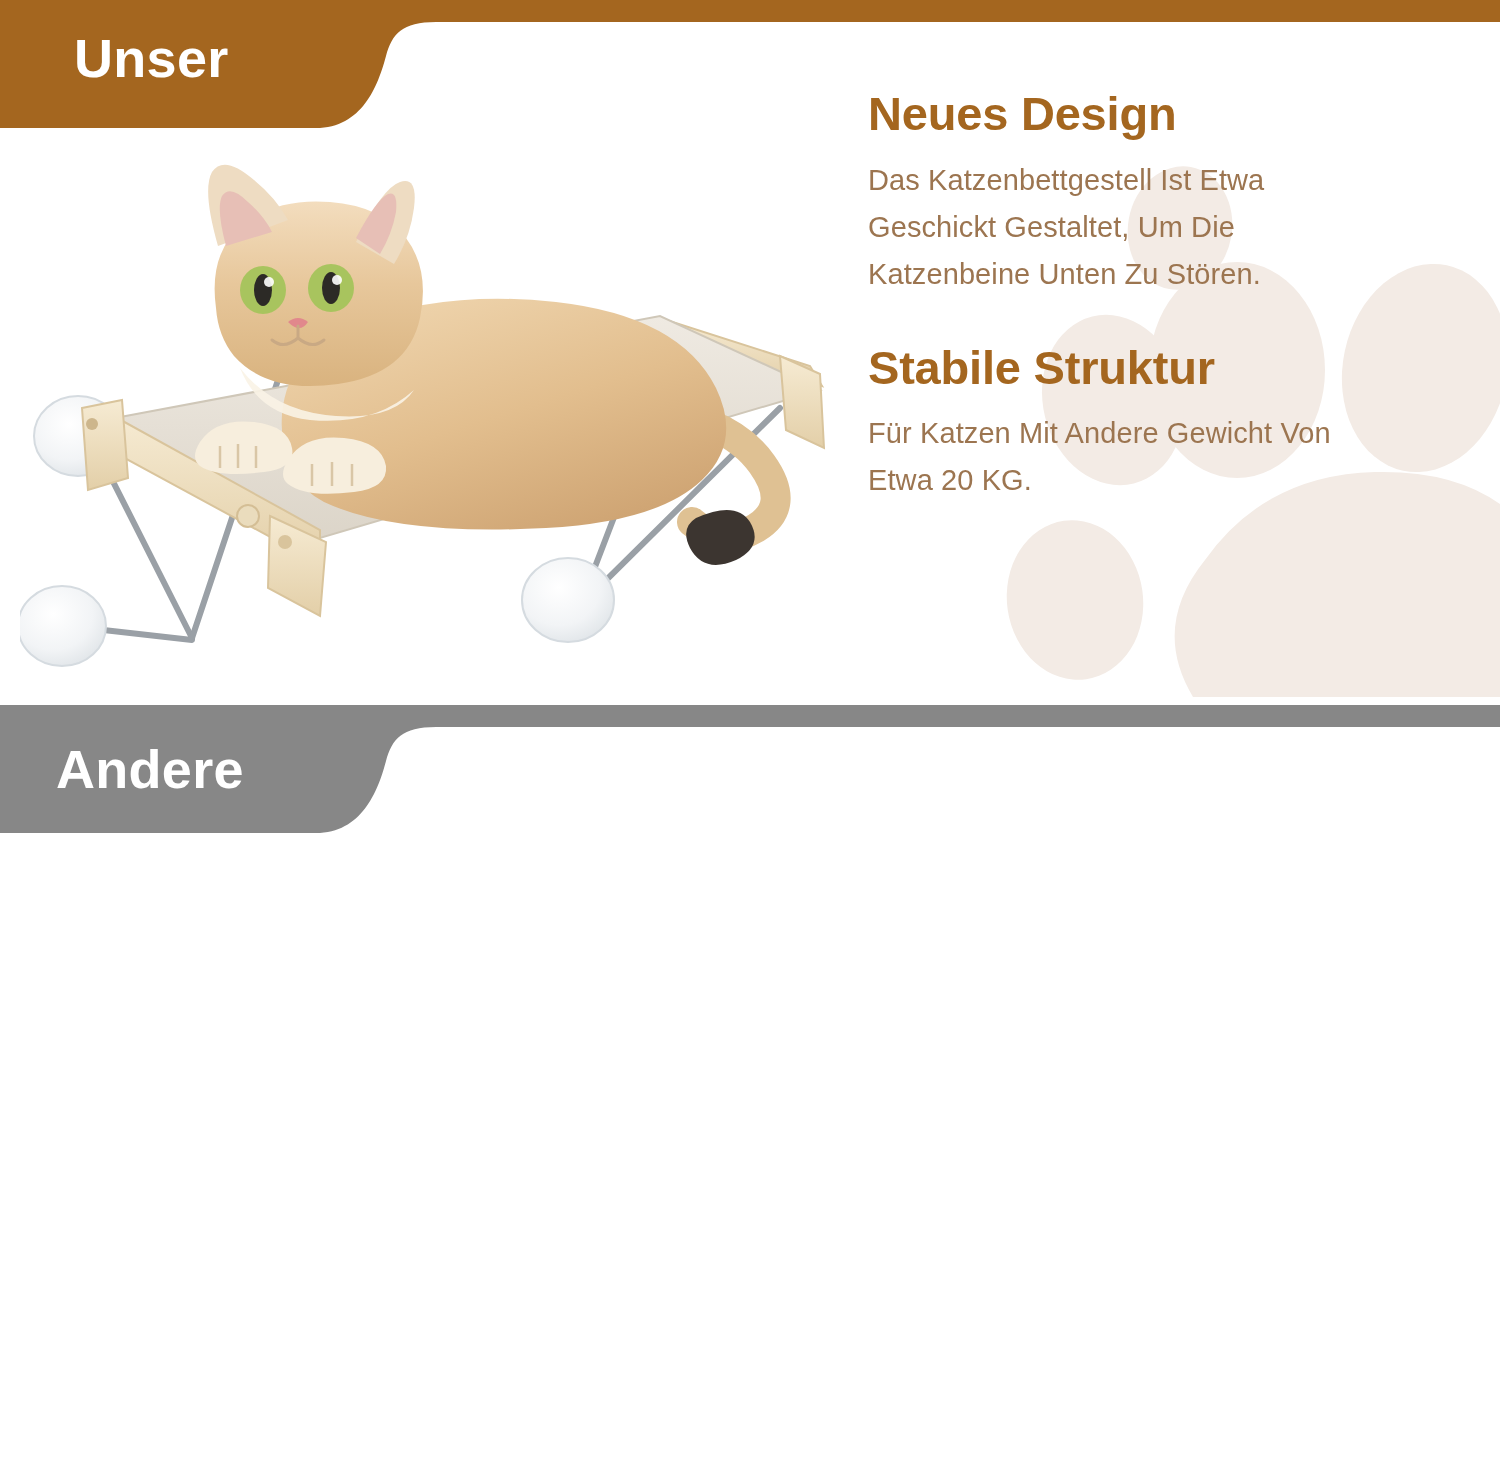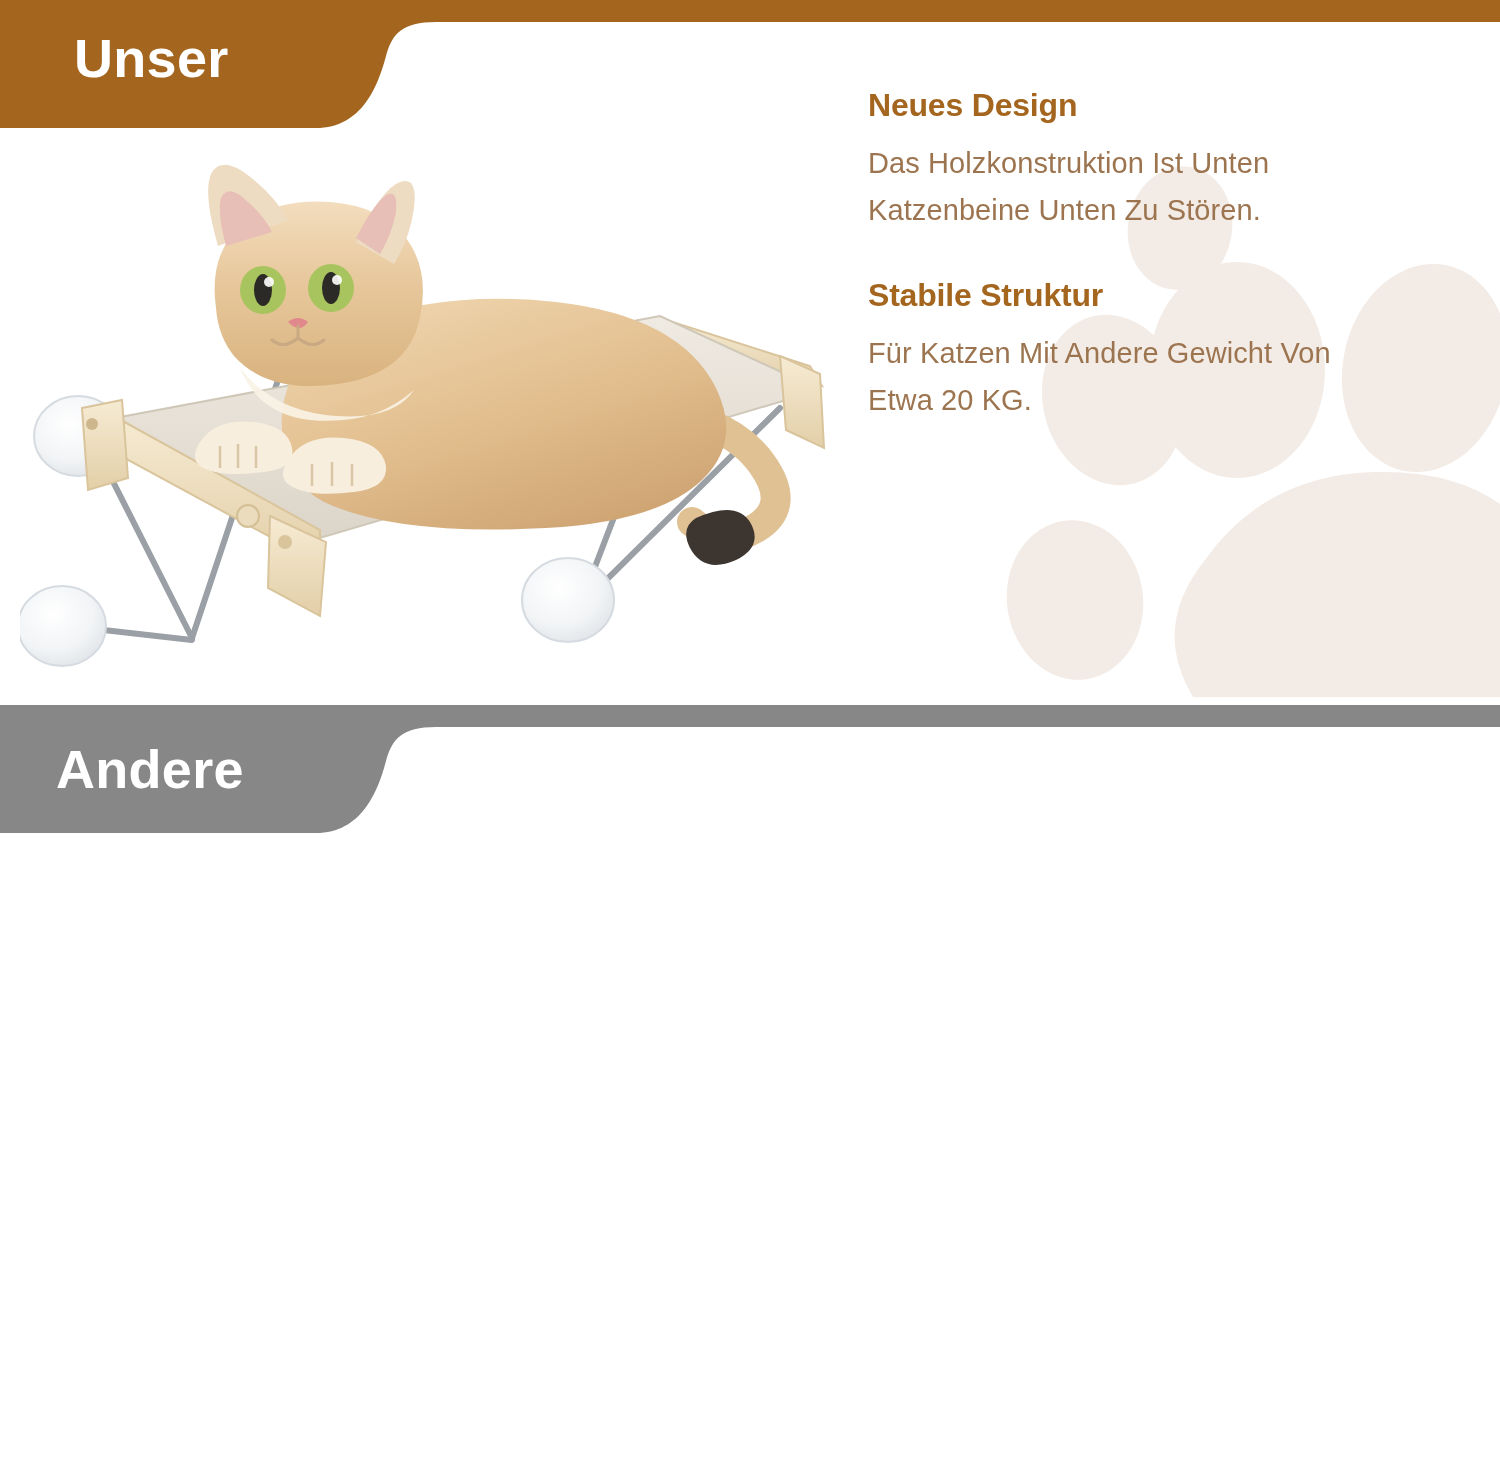--- a/index.html
+++ b/index.html
@@ -30,21 +30,21 @@
   
   .paws { position:absolute; inset:0; pointer-events:none; }
   .paws svg { display:block; }
 
   
   .textcol { position:absolute; left:868px; width:600px; }
   #text-top    { top:88px; }
 
   .block { margin-bottom:0; }
   .h-brown {
-    font-size:32px; font-weight:700; color:#A4661F;
+    font-size:47px; font-weight:700; color:#A4661F;
     line-height:1.12; letter-spacing:-0.2px;
   }
   .p-brown {
     font-size:29px; font-weight:400; color:#9C7550;
     line-height:1.62; letter-spacing:0.1px;
   }
   .sp-1 { height:16px; }
   .sp-2 { height:44px; }
 
   
@@ -172,21 +172,22 @@
           </g>
         </g>
       </svg>
     </div>
 
     <div class="textcol" id="text-top">
       <div class="block">
         <div class="h-brown">Neues Design</div>
         <div class="sp-1"></div>
         <div class="p-brown">
-          <div>Das Holzkonstruktion Ist Unten</div>
+          <div>Das Katzenbettgestell Ist Etwa</div>
+          <div>Geschickt Gestaltet, Um Die</div>
           <div>Katzenbeine Unten Zu Stören.</div>
         </div>
       </div>
 
       <div class="sp-2"></div>
 
       <div class="block">
         <div class="h-brown">Stabile Struktur</div>
         <div class="sp-1"></div>
         <div class="p-brown">

